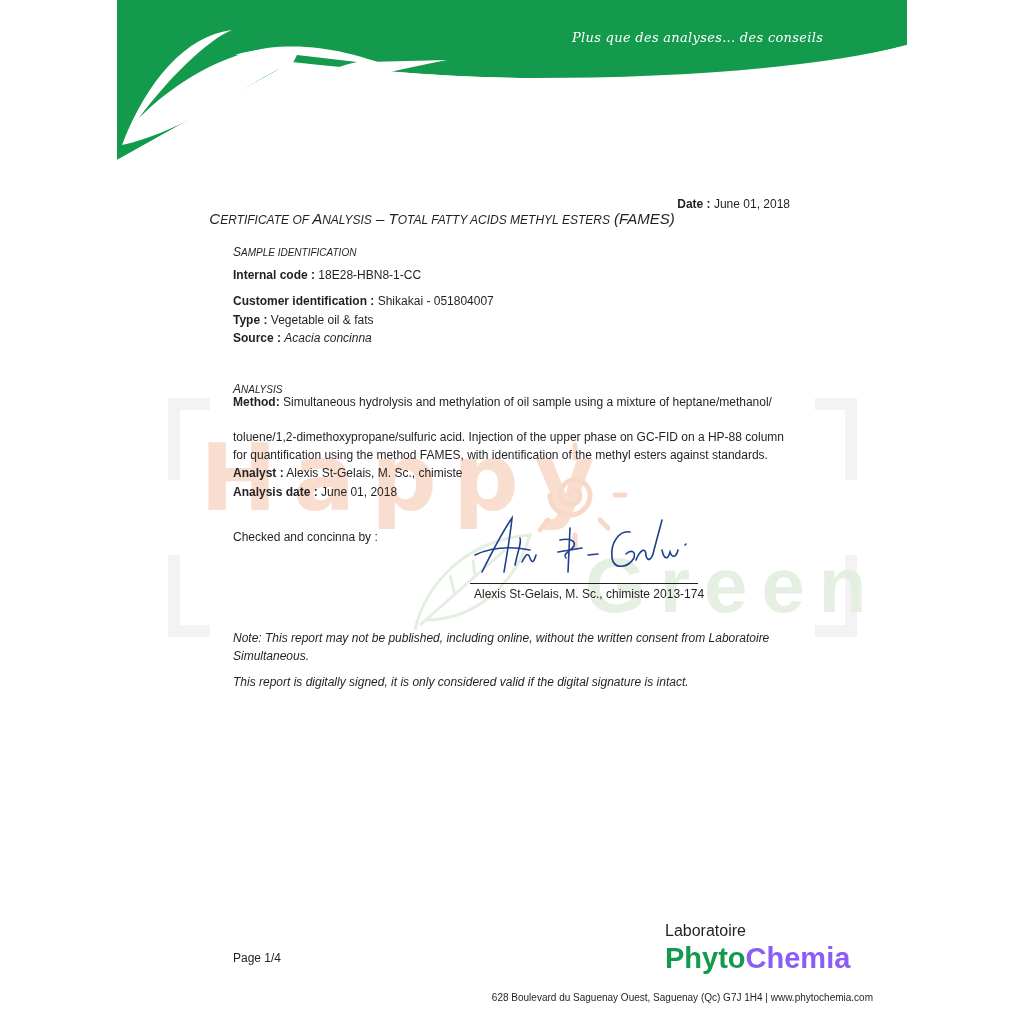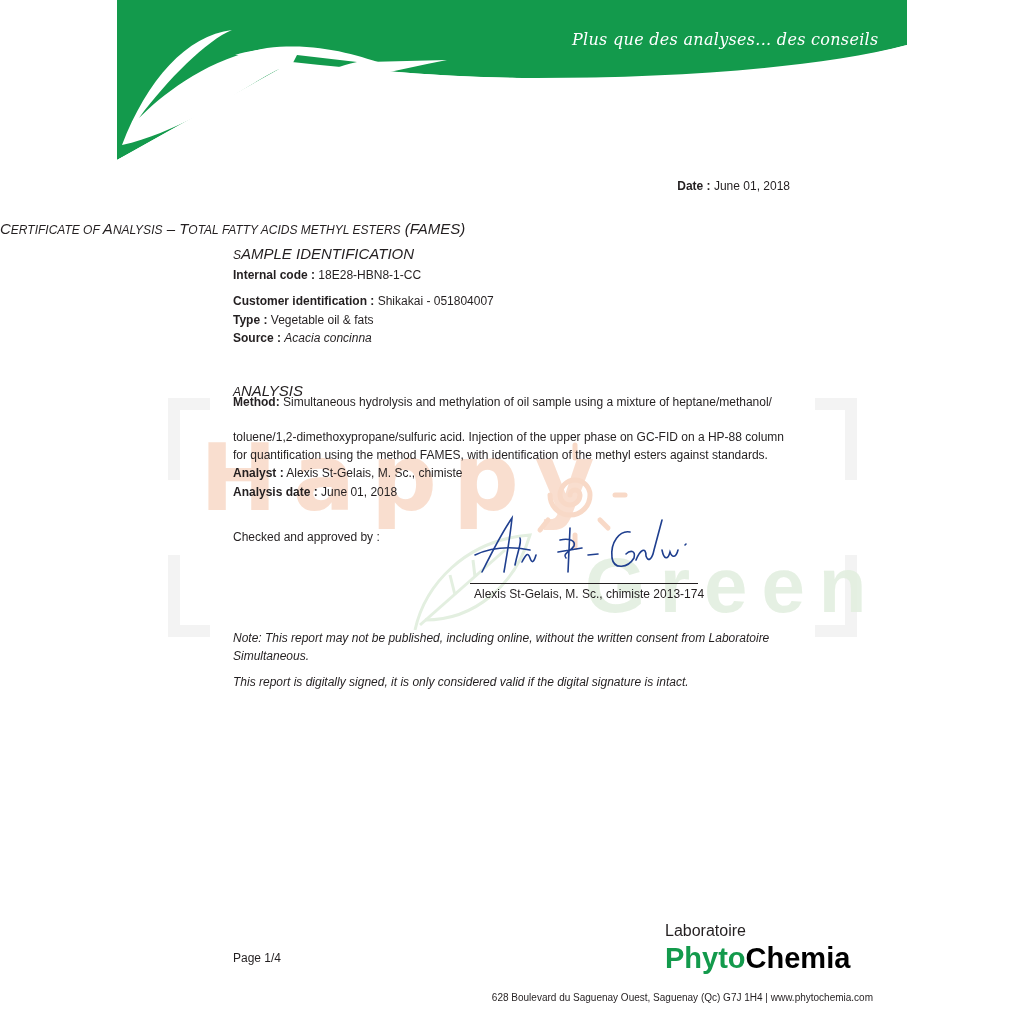--- a/index.html
+++ b/index.html
@@ -4,49 +4,49 @@
 <style>
   html, body { margin: 0; padding: 0; background: #ffffff; }
   body { width: 1024px; height: 1024px; position: relative; overflow: hidden;
          font-family: "Liberation Sans", sans-serif; color: #231f20; }
   .page { position: absolute; left: 117px; top: 0; width: 790px; height: 1024px; background: #fff; }
 
   
   .header { position: absolute; left: 117px; top: 0; width: 790px; height: 165px; }
   .header svg { display: block; }
   .tagline { position: absolute; left: 455px; top: 30px; color: #ffffff;
-             font-family: "DejaVu Serif", serif; font-style: italic; font-size: 16px;
+             font-family: "DejaVu Serif", serif; font-style: italic; font-size: 13px;
              letter-spacing: 0.3px; white-space: nowrap; }
 
   
   .wm { position: absolute; pointer-events: none; }
   .wm-happy { left: 200px; top: 425px; font-size: 92px; font-weight: bold; color: #f8d9c7;
               font-family: "DejaVu Sans", sans-serif; letter-spacing: 16px; opacity: 0.85; }
   .wm-green { left: 585px; top: 540px; font-size: 78px; font-weight: bold; color: #e3efe0;
               font-family: Liberation Sans, sans-serif; letter-spacing: 14px; opacity: 0.9; }
   .wm-bracket { border-color: #f3f3f3; border-style: solid; width: 30px; height: 70px; }
 
   
   .txt { position: absolute; font-size: 12px; line-height: 18px; color: #231f20; white-space: nowrap; }
   .b { font-weight: bold; }
   .it { font-style: italic; }
-  .title { position: absolute; left: 0; width: 884px; top: 220px; text-align: left;
+  .title { position: absolute; left: 0; width: 884px; top: 210px; text-align: center;
            font-style: italic; font-size: 15px; color: #231f20; }
   .title .sc { font-size: 12px; text-transform: uppercase; }
   .section { position: absolute; left: 233px; font-style: italic; font-size: 12px; color: #231f20; }
-  .section .sc { font-size: 15px; text-transform: uppercase; }
+  .section .sc { font-size: 10px; text-transform: uppercase; }
 
   .sigline { position: absolute; left: 470px; top: 583px; width: 228px; border-top: 1px solid #231f20; }
   .signature { position: absolute; left: 470px; top: 510px; }
 
   .logo { position: absolute; left: 665px; top: 920px; }
   .logo-top { font-size: 16px; color: #231f20; line-height: 22px; }
   .logo-main { font-size: 29px; font-weight: bold; line-height: 32px; white-space: nowrap; }
   .logo-main .g { color: #139a4c; }
-  .logo-main .k { color: #000000; }
+  .logo-main .k { color: #8b5cf6; }
   .address { position: absolute; right: 151px; top: 992px; font-size: 10px; color: #231f20; white-space: nowrap; }
 </style>
 </head>
 <body>
 
 <div class="page"></div>
 
 <div class="header">
   <svg width="790" height="165" viewBox="0 0 790 165">
     <path d="M0,0 L790,0 L790,45 C700,70 560,80 400,78 C300,76 240,68 175,62 L0,160 Z" fill="#139a4c"></path>
@@ -78,21 +78,21 @@
 <svg class="wm" style="left:405px;top:525px" width="130" height="110" viewBox="0 0 130 110">
   <g fill="none" stroke="#e3efe0" stroke-width="3">
     <path d="M10,105 C20,60 60,15 125,10 C110,60 70,95 20,95"></path>
     <path d="M15,100 L100,25"></path>
       <path d="M50,70 L45,50"></path>
       <path d="M70,52 L68,35"></path>
   </g>
 </svg>
 <div class="wm wm-green">Green</div>
 
-<div class="txt" style="right:234px;top:177px;">
+<div class="txt" style="right:234px;top:195px;">
   <span class="b">Date :</span>
   <span>June 01, 2018</span>
 </div>
 
 <div class="title"><span>C</span><span class="sc">ertificate of </span><span>A</span><span class="sc">nalysis</span><span> – </span><span>T</span><span class="sc">otal fatty acids methyl esters</span><span> (FAMES)</span></div>
 
 <div class="section" style="top:245px;"><span>S</span><span class="sc">ample identification</span></div>
 
 <div class="txt" style="left:233px;top:266px;">
   <span class="b">Internal code :</span>
@@ -118,21 +118,21 @@
 </div>
 <div class="txt" style="left:233px;top:428px;">toluene/1,2-dimethoxypropane/sulfuric acid. Injection of the upper phase on GC-FID on a HP-88 column</div>
 <div class="txt" style="left:233px;top:446px;">for quantification using the method FAMES, with identification of the methyl esters against standards.</div>
 <div class="txt" style="left:233px;top:464px;">
   <span class="b">Analyst :</span><span> Alexis St-Gelais, M. Sc., chimiste</span>
 </div>
 <div class="txt" style="left:233px;top:483px;">
   <span class="b">Analysis date :</span><span> June 01, 2018</span>
 </div>
 
-<div class="txt" style="left:233px;top:528px;">Checked and approved by :</div>
+<div class="txt" style="left:233px;top:528px;">Checked and concinna by :</div>
 
 <svg class="signature" width="240" height="75" viewBox="0 0 240 75">
   <g fill="none" stroke="#1f3f8f" stroke-width="1.6" stroke-linecap="round">
     <path d="M12,62 C22,42 35,18 42,8 C40,28 36,50 34,62"></path>
     <path d="M5,45 C20,38 40,36 60,40"></path>
     <path d="M45,55 C48,40 52,32 50,28 M52,52 C56,44 58,42 60,48 C62,54 64,52 66,45"></path>
     <path d="M90,30 C98,28 106,30 104,36 C100,42 92,44 96,48 M100,18 L98,62 M88,42 L112,38"></path>
     <path d="M118,45 L128,44"></path>
     <path d="M160,22 C150,20 140,32 142,48 C144,60 158,58 164,48 C166,40 160,40 156,44"></path>
     <path d="M166,50 C170,40 176,36 176,46 C178,52 182,50 184,40 L192,10 M192,40 C194,50 198,50 200,42 C202,48 206,48 208,40 M215,35 L216,34"></path>

